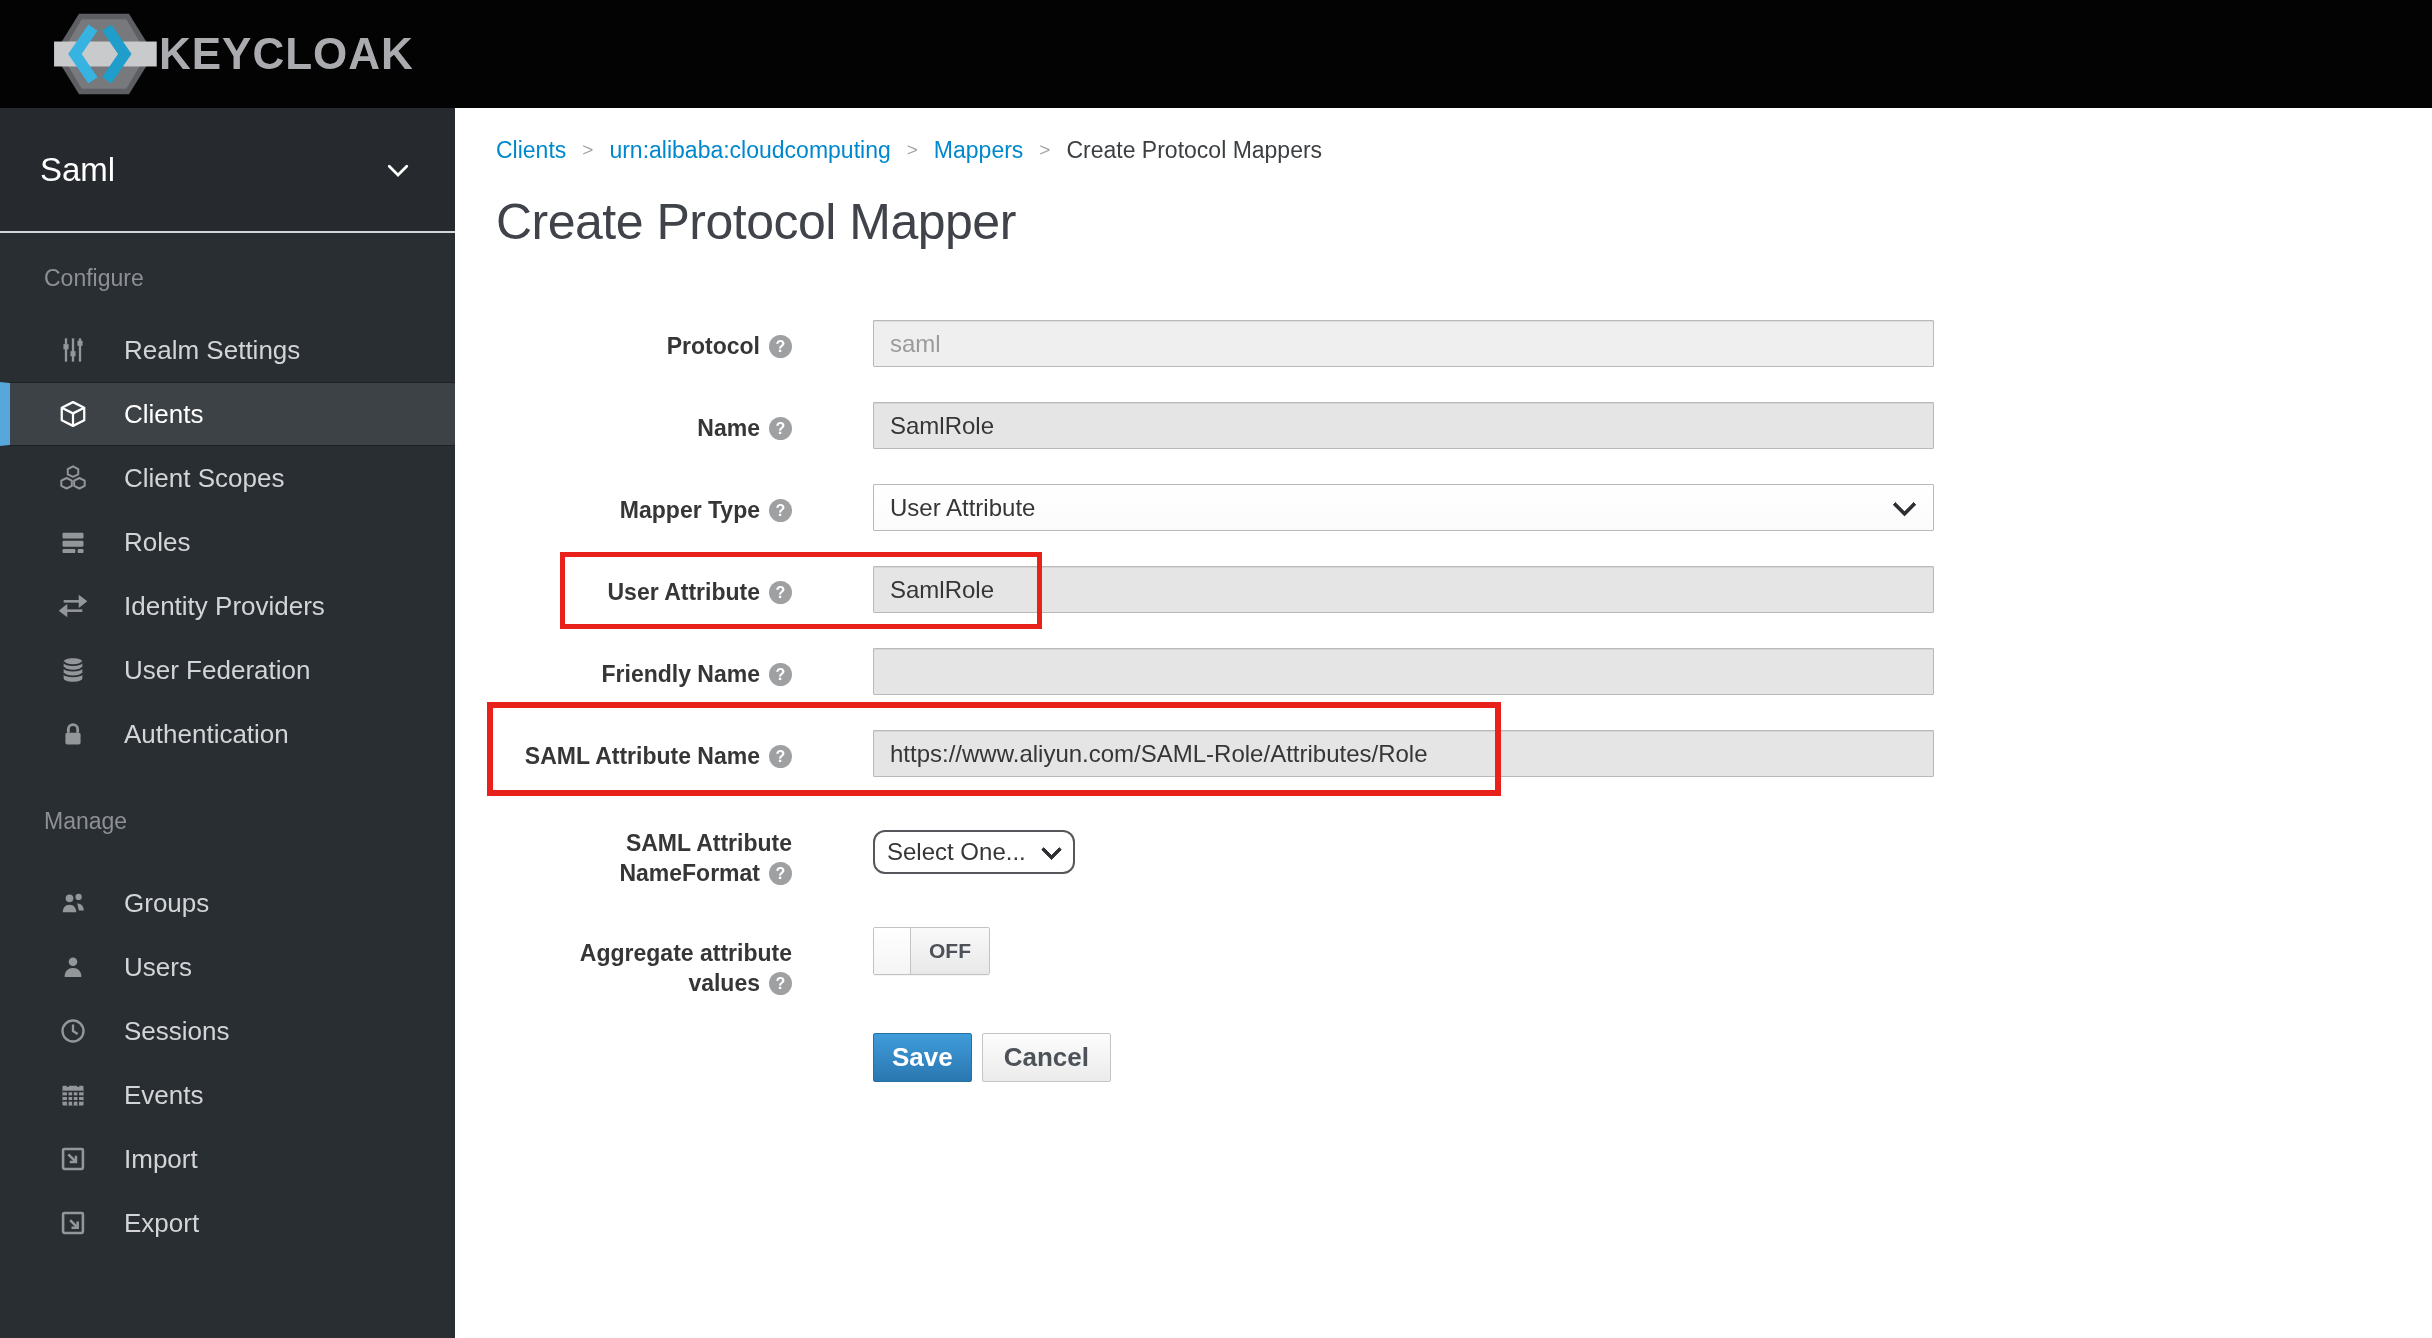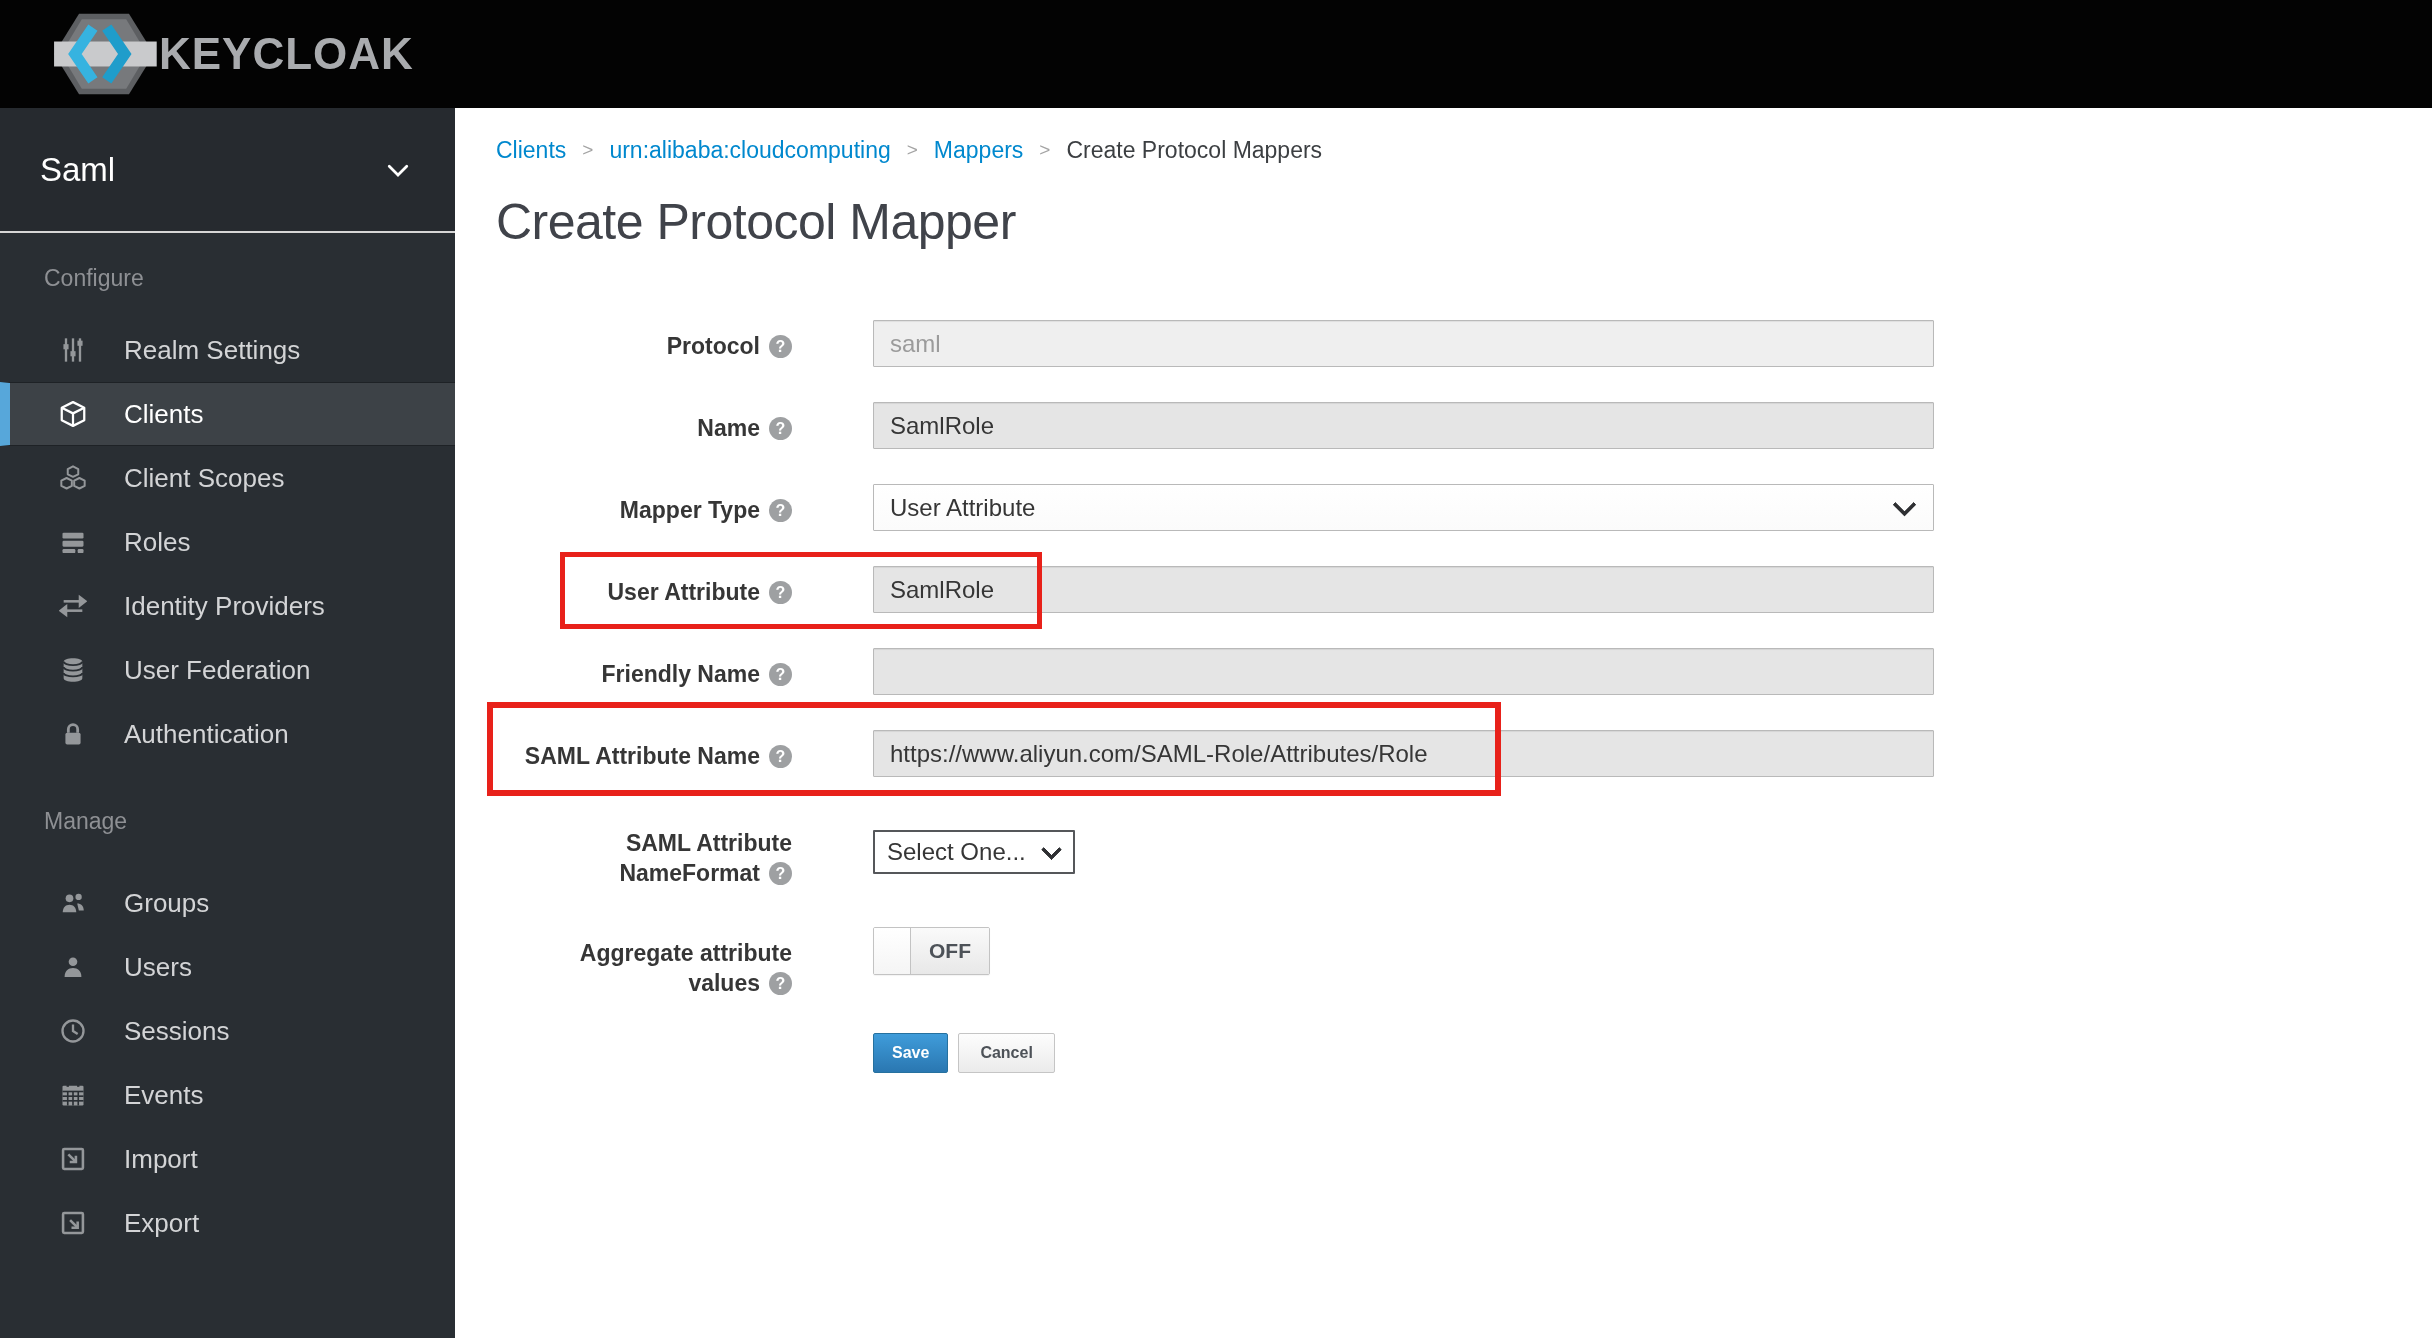--- a/index.html
+++ b/index.html
@@ -92,21 +92,21 @@
     width:100%; height:47px; border:1px solid #b9b9b9; border-radius:1px;
     background:linear-gradient(to bottom,#ffffff,#fbfbfb);
     display:flex; align-items:center; justify-content:space-between;
     padding:0 20px 0 16px; box-sizing:border-box; font-size:24px; color:#363636; cursor:pointer;
   }
   .chev {
     width:13px; height:13px; border-right:4px solid #2f3033; border-bottom:4px solid #2f3033;
     transform:rotate(45deg) translate(-2px,-2px); border-radius:1px;
   }
   .select-small {
-    width:202px; height:44px; border:2px solid #55575a; border-radius:1px;
+    width:202px; height:44px; border:2px solid #55575a; border-radius:12px;
     background:#ffffff; display:flex; align-items:center; justify-content:space-between;
     padding:0 14px 0 12px; box-sizing:border-box; font-size:24px; color:#363636; cursor:pointer;
   }
   .select-small .chev { width:11px; height:11px; }
   .row-nameformat { min-height:80px; margin-bottom:35px;align-items:center; }
 
   .toggle {
     width:117px; height:48px; display:flex; border:1px solid #c3c3c3;
     border-radius:2px; overflow:hidden; box-sizing:border-box; cursor:pointer;
     box-shadow:0 1px 1px rgba(0,0,0,0.05);
@@ -116,22 +116,22 @@
     border-right:1px solid #c3c3c3; box-sizing:border-box;
   }
   .toggle-label {
     flex:1; background:linear-gradient(to bottom,#fafafa,#e8e8e8);
     color:#4d5258; font-weight:700; font-size:21px;
     display:flex; align-items:center; justify-content:center;
   }
 
   .buttons-row { margin-top:25px; }
   .btn {
-    height:40px; border-radius:2px; font-family:"Liberation Sans", sans-serif;
-    font-size:16px; font-weight:700; cursor:pointer;
+    height:49px; border-radius:2px; font-family:"Liberation Sans", sans-serif;
+    font-size:26px; font-weight:700; cursor:pointer;
   }
   .btn-save {
     background:linear-gradient(to bottom,#3f9cda,#2a77b1);
     border:1px solid #26719f; color:#ffffff; padding:0 18px;
   }
   .btn-cancel {
     background:linear-gradient(to bottom,#fdfdfd,#ebebeb);
     border:1px solid #c5c5c5; color:#4d5258; padding:0 21px; margin-left:10px;
   }
 

